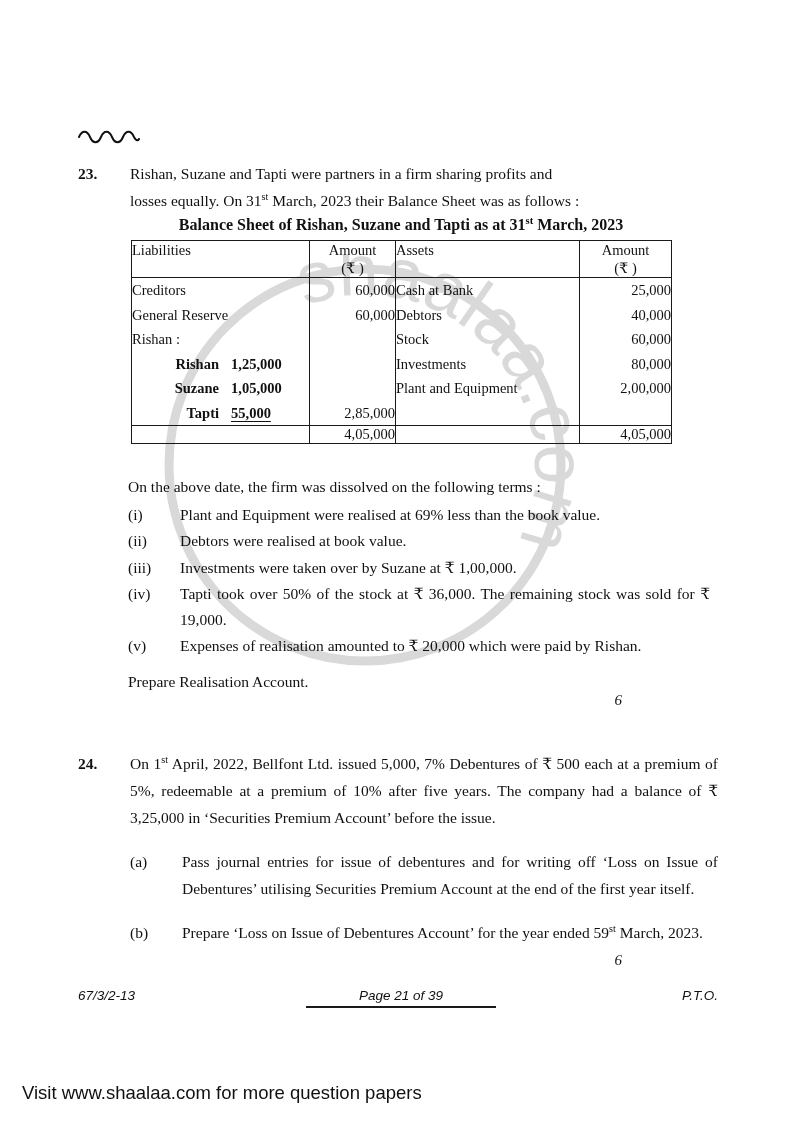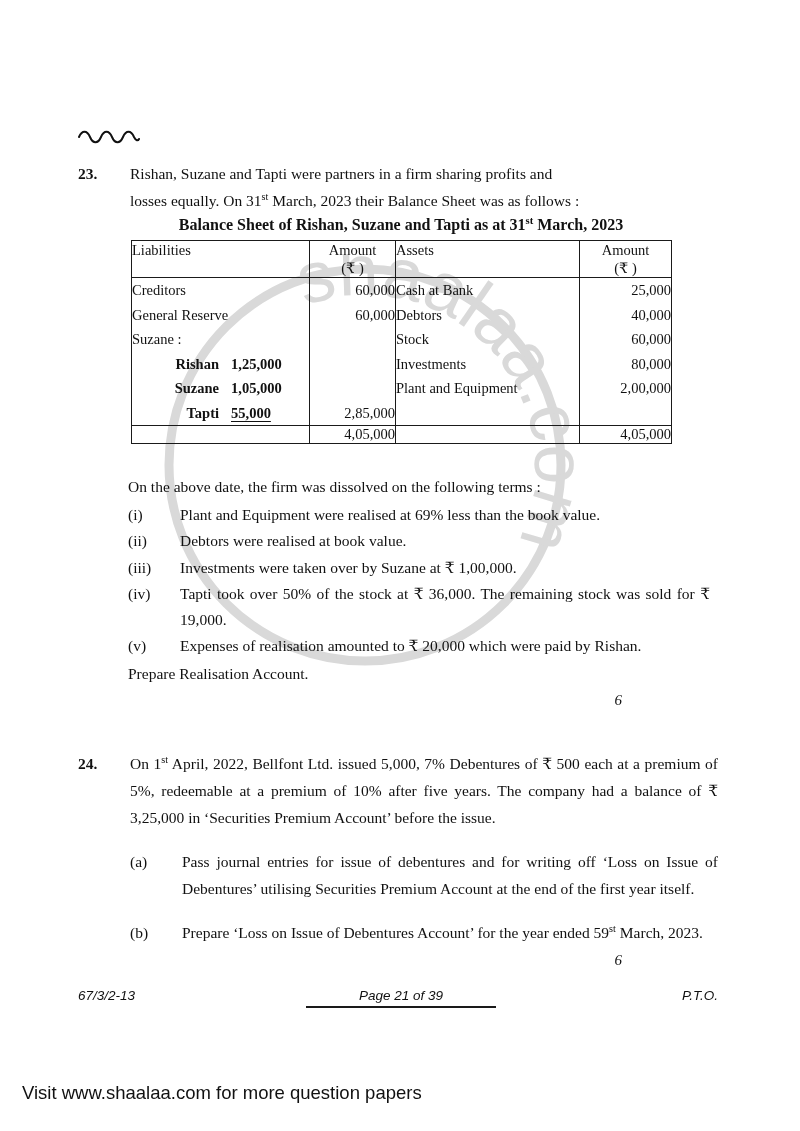--- a/index.html
+++ b/index.html
@@ -145,21 +145,21 @@
     left: 128px;
     top: 474px;
     width: 582px;
     font-size: 15.5px;
     line-height: 25.5px;
   }
   .lead-line { margin-bottom: 2px; }
   .tr { display: flex; margin-bottom: 1px; }
   .tr-mark { width: 52px; flex: 0 0 52px; }
   .tr-text { flex: 1 1 auto; text-align: justify; text-align-last: left; }
-  .prep { margin-top: 2px; }
+  .prep { margin-top: 10px; }
 
   
   .sub { display: flex; margin-top: 17px; }
   .sub-mark { width: 52px; flex: 0 0 52px; }
   .sub-text { flex: 1 1 auto; text-align: justify; text-align-last: left; }
 
   .marks {
     position: absolute;
     right: 0;
     font-style: italic;
@@ -258,21 +258,21 @@
             <div>Amount</div>
             <div>(₹ )</div>
           </td>
         </tr>
 
         <tr>
 
           <td class="cellpad">
             <div class="row-line">Creditors</div>
             <div class="row-line">General Reserve</div>
-            <div class="row-line">Suzane :</div>
+            <div class="row-line">Rishan :</div>
             <div class="cap-row">
               <span class="cap-name">Rishan</span>
               <span class="cap-val">1,25,000</span>
             </div>
             <div class="cap-row">
               <span class="cap-name">Suzane</span>
               <span class="cap-val">1,05,000</span>
             </div>
             <div class="cap-row">
               <span class="cap-name">Tapti</span>

